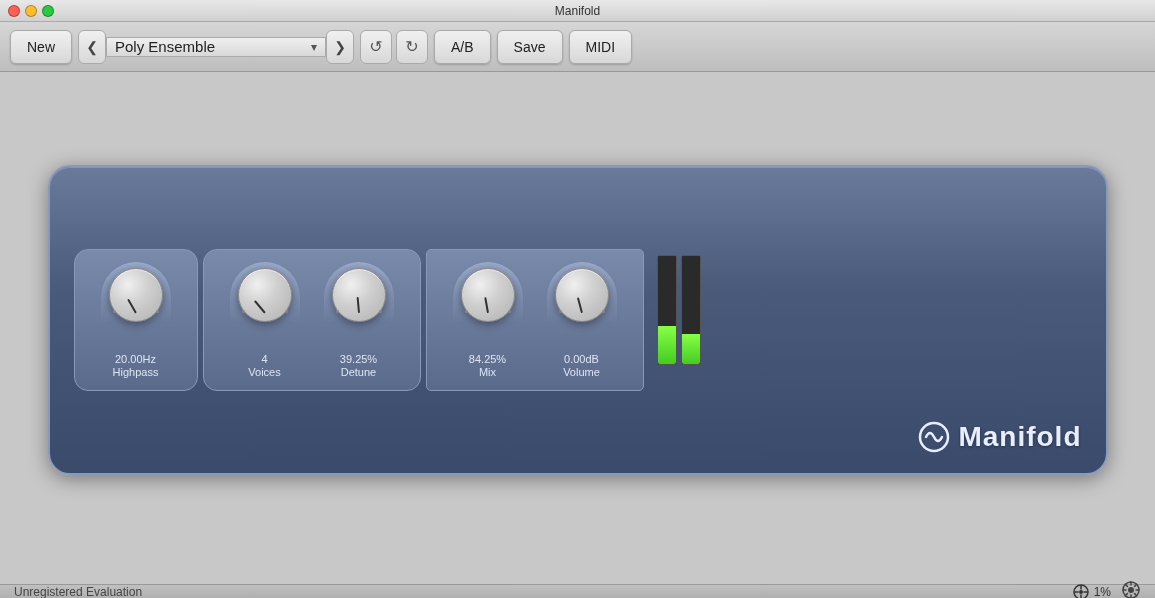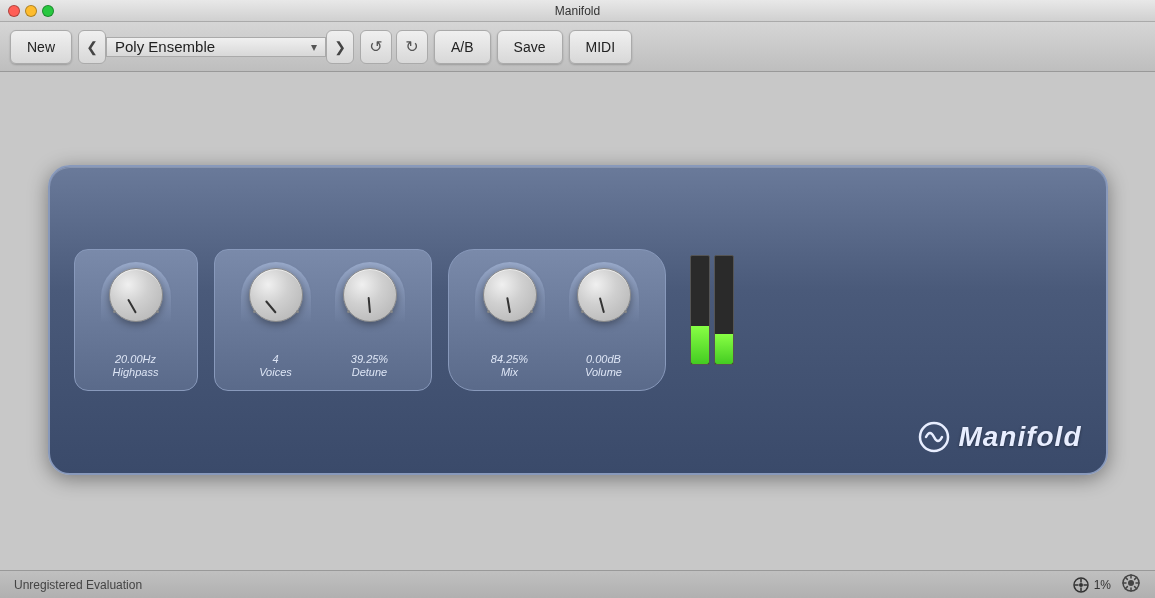--- a/index.html
+++ b/index.html
@@ -147,22 +147,21 @@
       width: 1060px;
       height: 310px;
       background: linear-gradient(180deg, #6a7a9a 0%, #4a5a7a 40%, #3a4a6a 100%);
       border-radius: 22px;
       border: 2px solid #8899bb;
       box-shadow: 0 4px 20px rgba(0,0,0,0.4), inset 0 1px 0 rgba(255,255,255,0.2);
       display: flex;
       align-items: center;
       padding: 20px 24px;
       position: relative;
-      gap: 16px;
-      font-style: italic;
+      gap: 5px;
     }
 
     
     .filter-section {
       display: flex;
       gap: 4px;
       background: linear-gradient(180deg, #7a8aaa 0%, #5a6a8a 100%);
       border-radius: 14px;
       border: 1px solid #8899bb;
       padding: 12px 16px;
@@ -178,21 +177,21 @@
       border: 1px solid #8899bb;
       padding: 12px 16px;
       align-items: flex-end;
     }
 
     
     .mix-section {
       display: flex;
       gap: 4px;
       background: linear-gradient(180deg, #7a8aaa 0%, #5a6a8a 100%);
-      border-radius: 26px;
+      border-radius: 5px;
       border: 1px solid #8899bb;
       padding: 12px 16px;
       align-items: flex-end;
     }
 
     
     .knob-container {
       display: flex;
       flex-direction: column;
       align-items: center;
@@ -304,21 +303,21 @@
       font-size: 28px;
       font-weight: 600;
       color: #e8eeff;
       letter-spacing: 1px;
       text-shadow: 0 1px 3px rgba(0,0,0,0.4);
     }
 
     
     .status-bar {
       width: 100%;
-      height: 28px;
+      height: 14px;
       background: linear-gradient(180deg, #c0c0c0 0%, #b0b0b0 100%);
       border-top: 1px solid #999;
       display: flex;
       align-items: center;
       justify-content: space-between;
       padding: 0 14px;
       position: absolute;
       bottom: 0;
     }
     .status-text {

